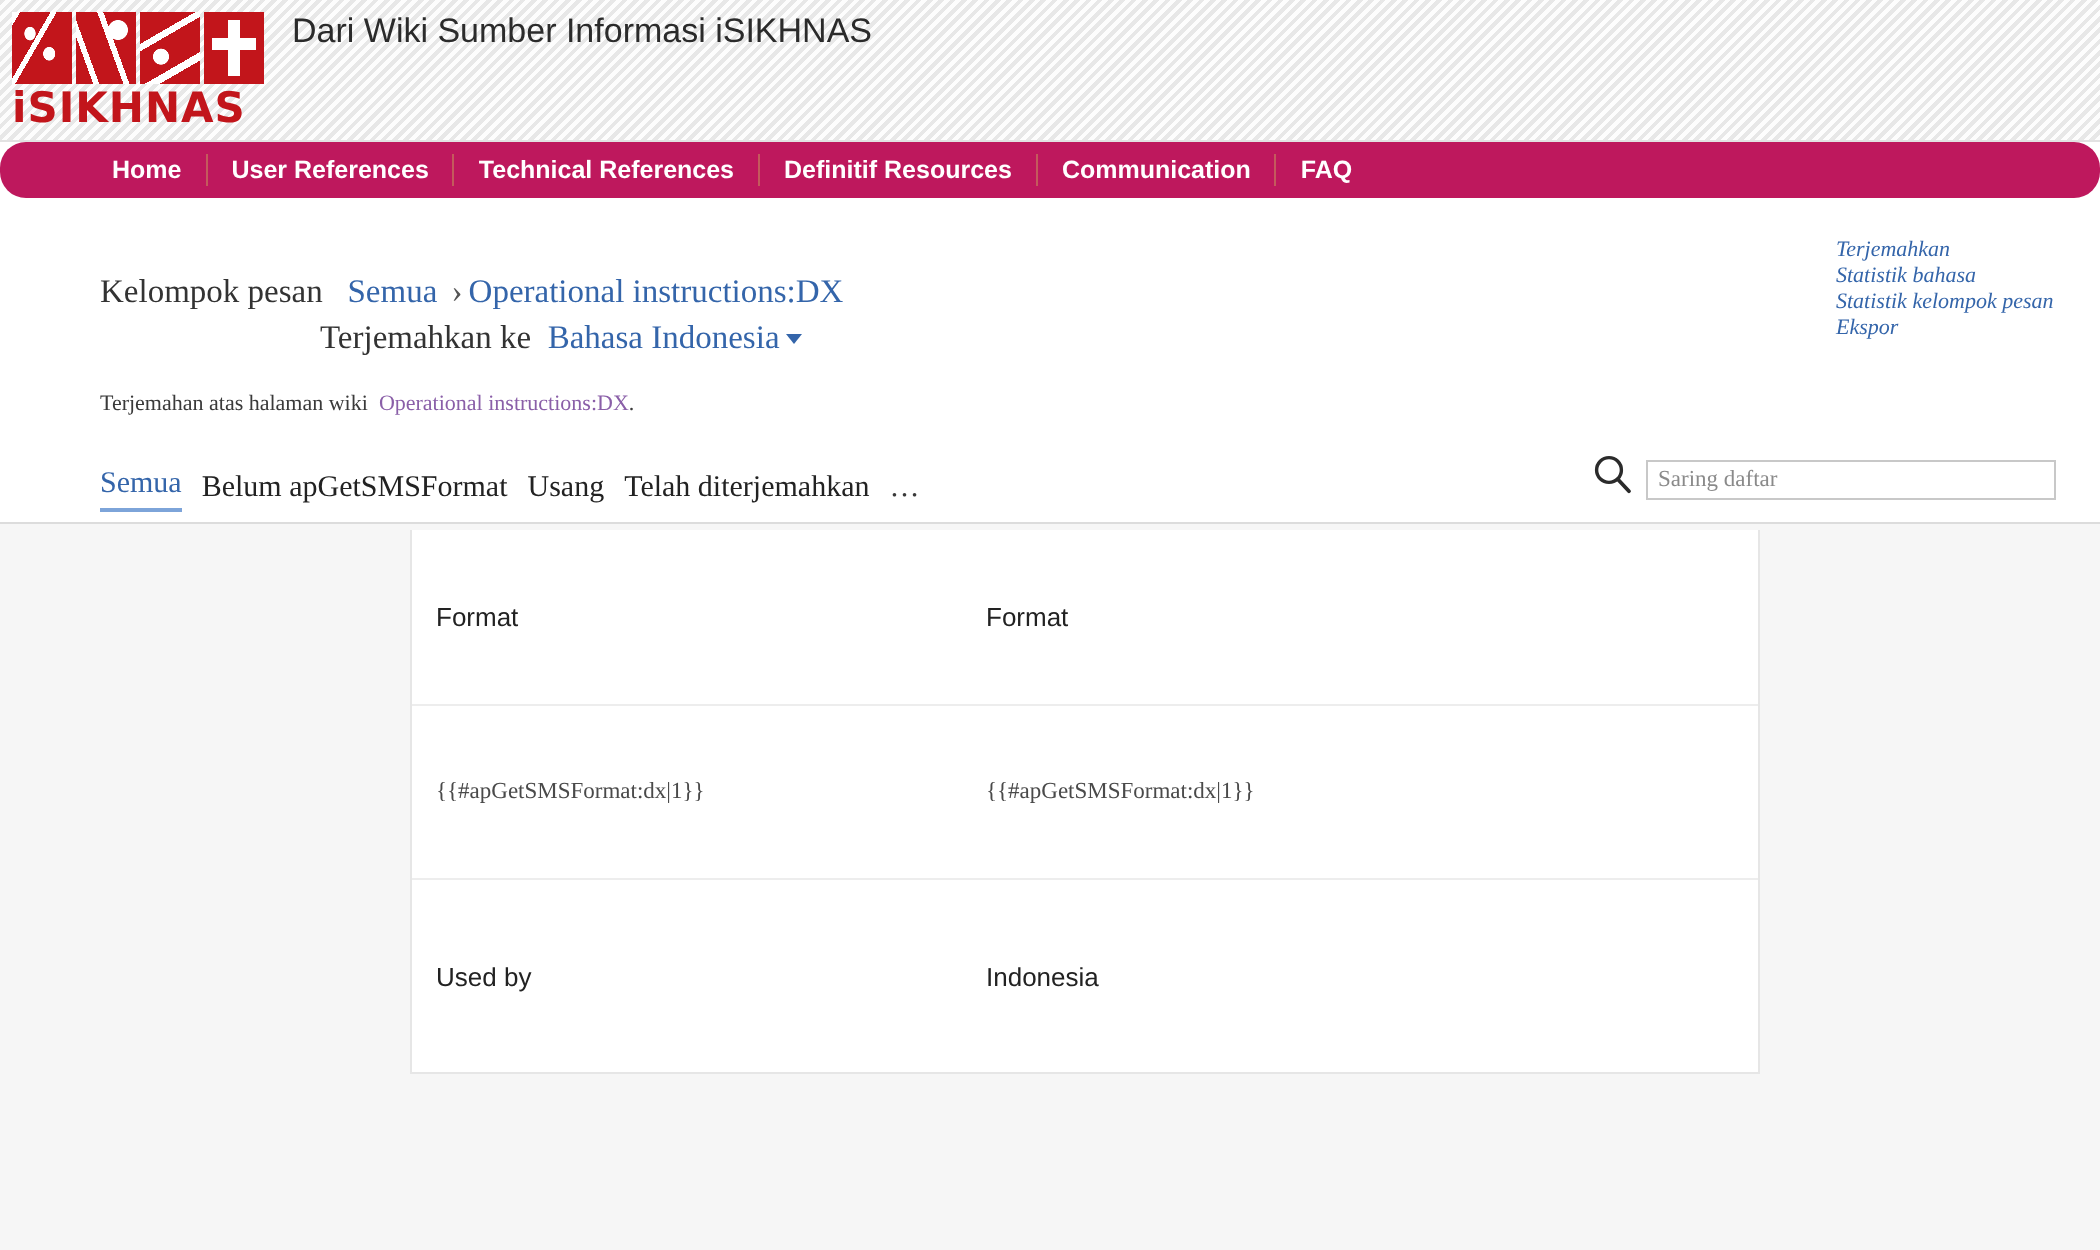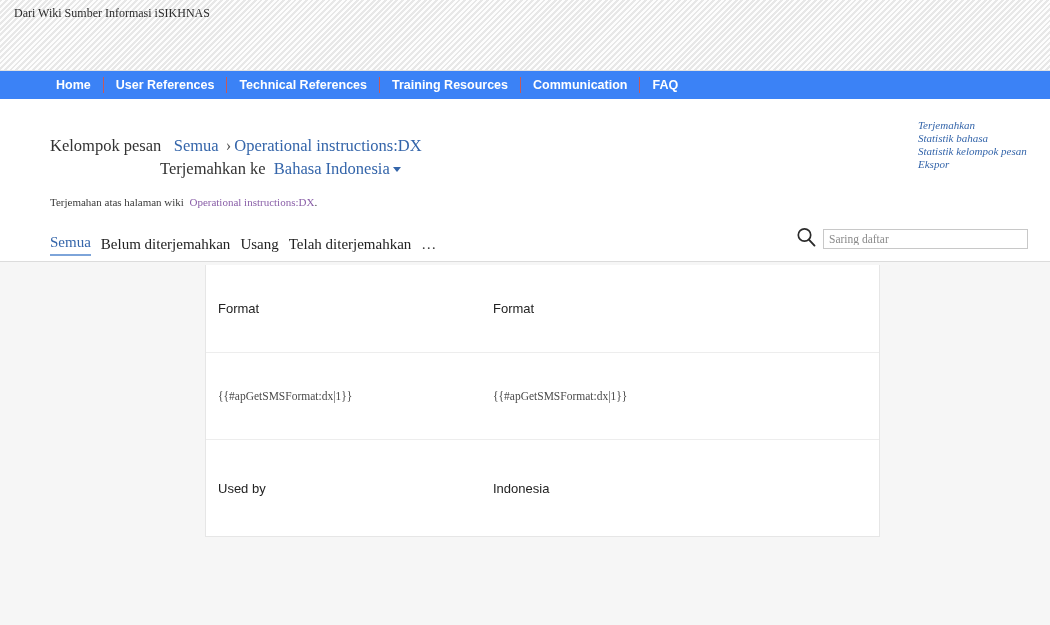--- a/index.html
+++ b/index.html
@@ -98,34 +98,35 @@
   }
   .site-title {
     font-family: "Liberation Serif", serif;
     font-size: 31px;
     font-weight: normal;
     color: #1b1b1b;
     line-height: 1.1;
     letter-spacing: 0.2px;
   }
   .site-tagline {
-    font-family: Liberation Serif, serif;
-    font-size: 12px;
+    font-family: Liberation Sans, sans-serif;
+    font-size: 17px;
     color: #2b2b2b;
     margin-top: 2px;
   }
 
   
   .site-nav {
     height: 28px;
-    background: #3b82f6;
+    background: #be185d;
     display: flex;
     align-items: center;
     padding-left: 44px;
     box-sizing: border-box;
+    border-radius: 13px;
   }
   .nav-item {
     color: #ffffff;
     font-size: 12.5px;
     font-weight: bold;
     padding: 0 12px;
     line-height: 16px;
     white-space: nowrap;
     border-right: 1px solid #c45a5c;
     cursor: pointer;
@@ -288,30 +289,39 @@
   .cell-text.code {
     font-family: "Liberation Serif", serif;
     font-size: 11.5px;
     color: #4a4a4a;
   }
 </style>
 </head>
 <body>
 
 <div class="site-header">
+  <div class="logo-block">
+    <div class="logo-tiles">
+      <div class="logo-tile t1"></div>
+      <div class="logo-tile t2"></div>
+      <div class="logo-tile t3"></div>
+      <div class="logo-tile t4"></div>
+    </div>
+    <div class="logo-word">iSIKHNAS</div>
+  </div>
   <div class="header-titles">
     <div class="site-tagline">Dari Wiki Sumber Informasi iSIKHNAS</div>
   </div>
 </div>
 
 <div class="site-nav">
   <div class="nav-item">Home</div>
   <div class="nav-item">User References</div>
   <div class="nav-item">Technical References</div>
-  <div class="nav-item">Training Resources</div>
+  <div class="nav-item">Definitif Resources</div>
   <div class="nav-item">Communication</div>
   <div class="nav-item">FAQ</div>
 </div>
 
 <div class="content">
 
   <div class="right-rail">
     <span class="rail-link">Terjemahkan</span>
     <span class="rail-link">Statistik bahasa</span>
     <span class="rail-link">Statistik kelompok pesan</span>
@@ -331,21 +341,21 @@
   </div>
 
   <div class="subnote">
     <span>Terjemahan atas halaman wiki</span>
     <span>&nbsp;</span><span class="visited">Operational instructions:DX</span><span>.</span>
   </div>
 
   <div class="tabs-row">
     <div class="tabs">
       <span class="tab active">Semua</span>
-      <span class="tab">Belum diterjemahkan</span>
+      <span class="tab">Belum apGetSMSFormat</span>
       <span class="tab">Usang</span>
       <span class="tab">Telah diterjemahkan</span>
       <span class="tab more">…</span>
     </div>
 
     <div class="search-wrap">
       <span class="search-icon">
         <svg width="22" height="22" viewBox="0 0 22 22" aria-hidden="true">
           <circle cx="9.5" cy="9" r="6.2" fill="none" stroke="#2b2b2b" stroke-width="1.7"></circle>
           <line x1="13.9" y1="13.6" x2="19.5" y2="19.6" stroke="#2b2b2b" stroke-width="1.9" stroke-linecap="round"></line>

